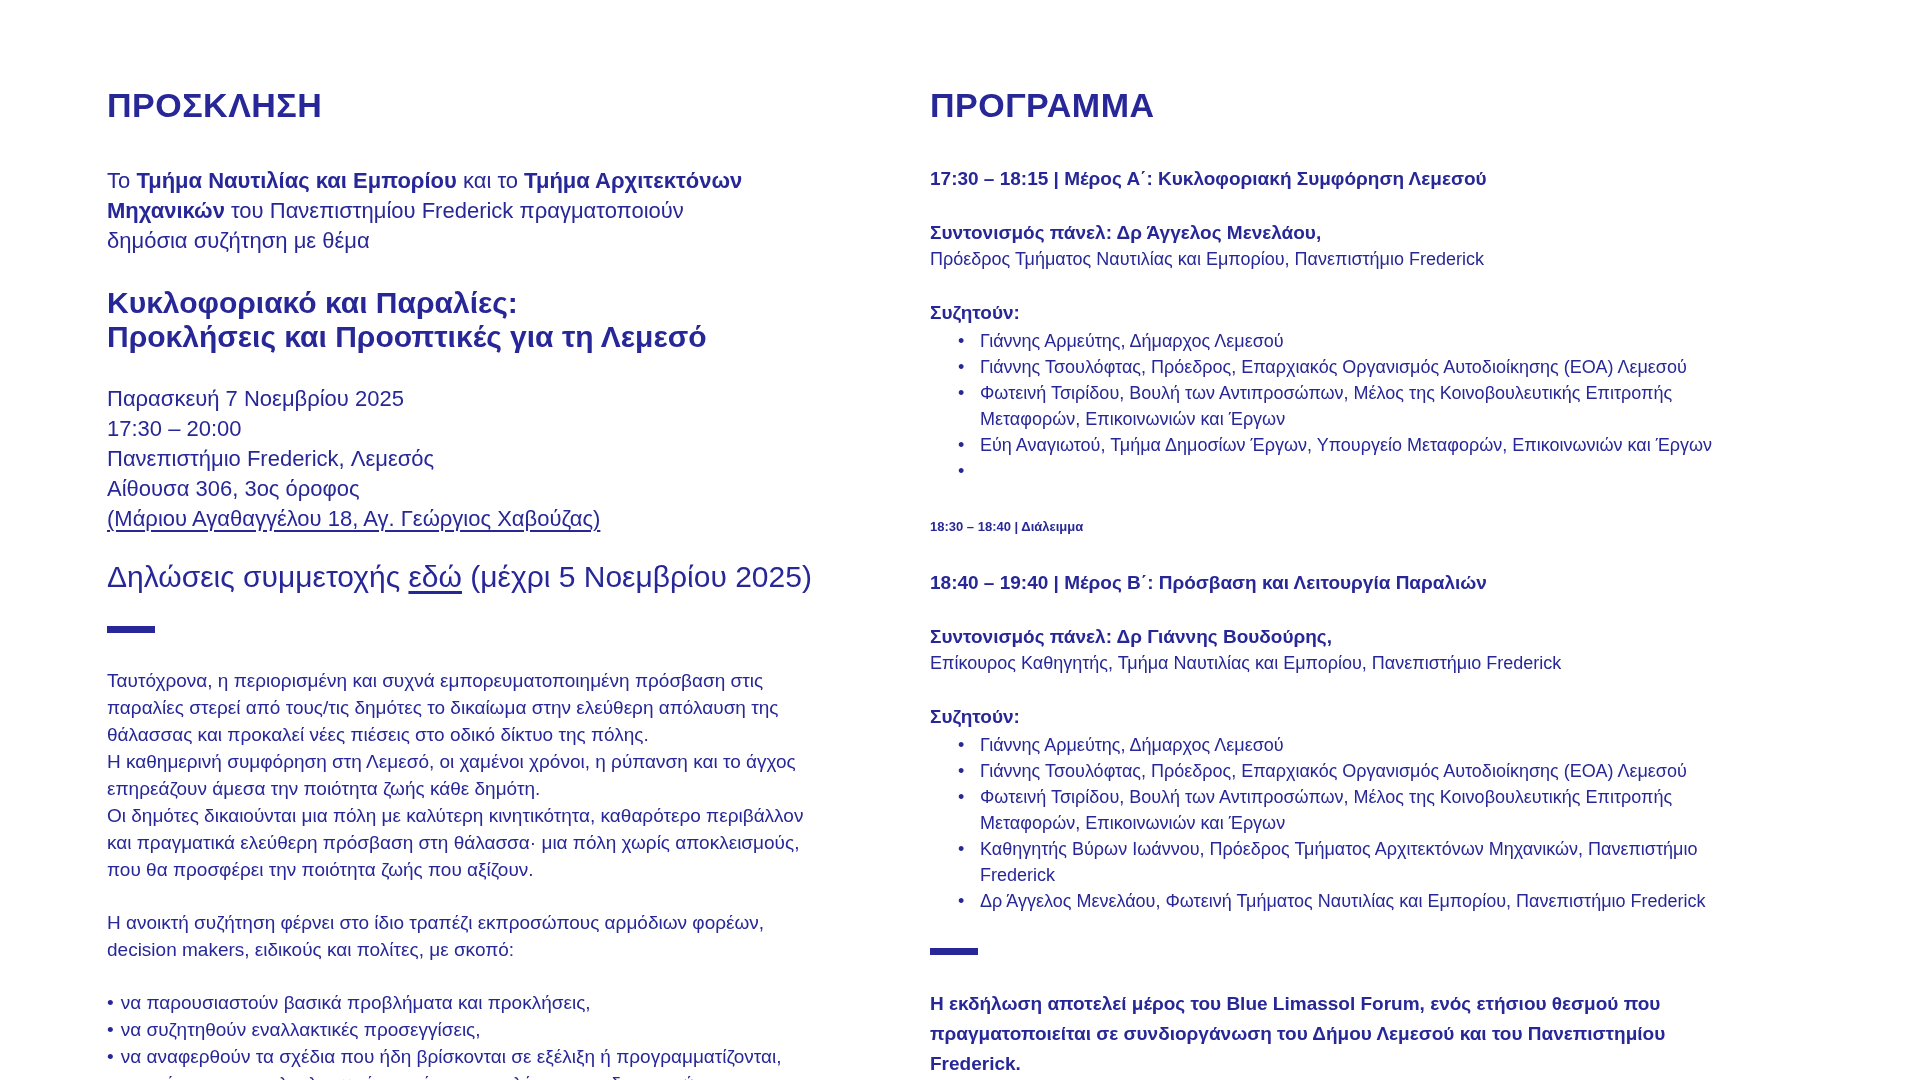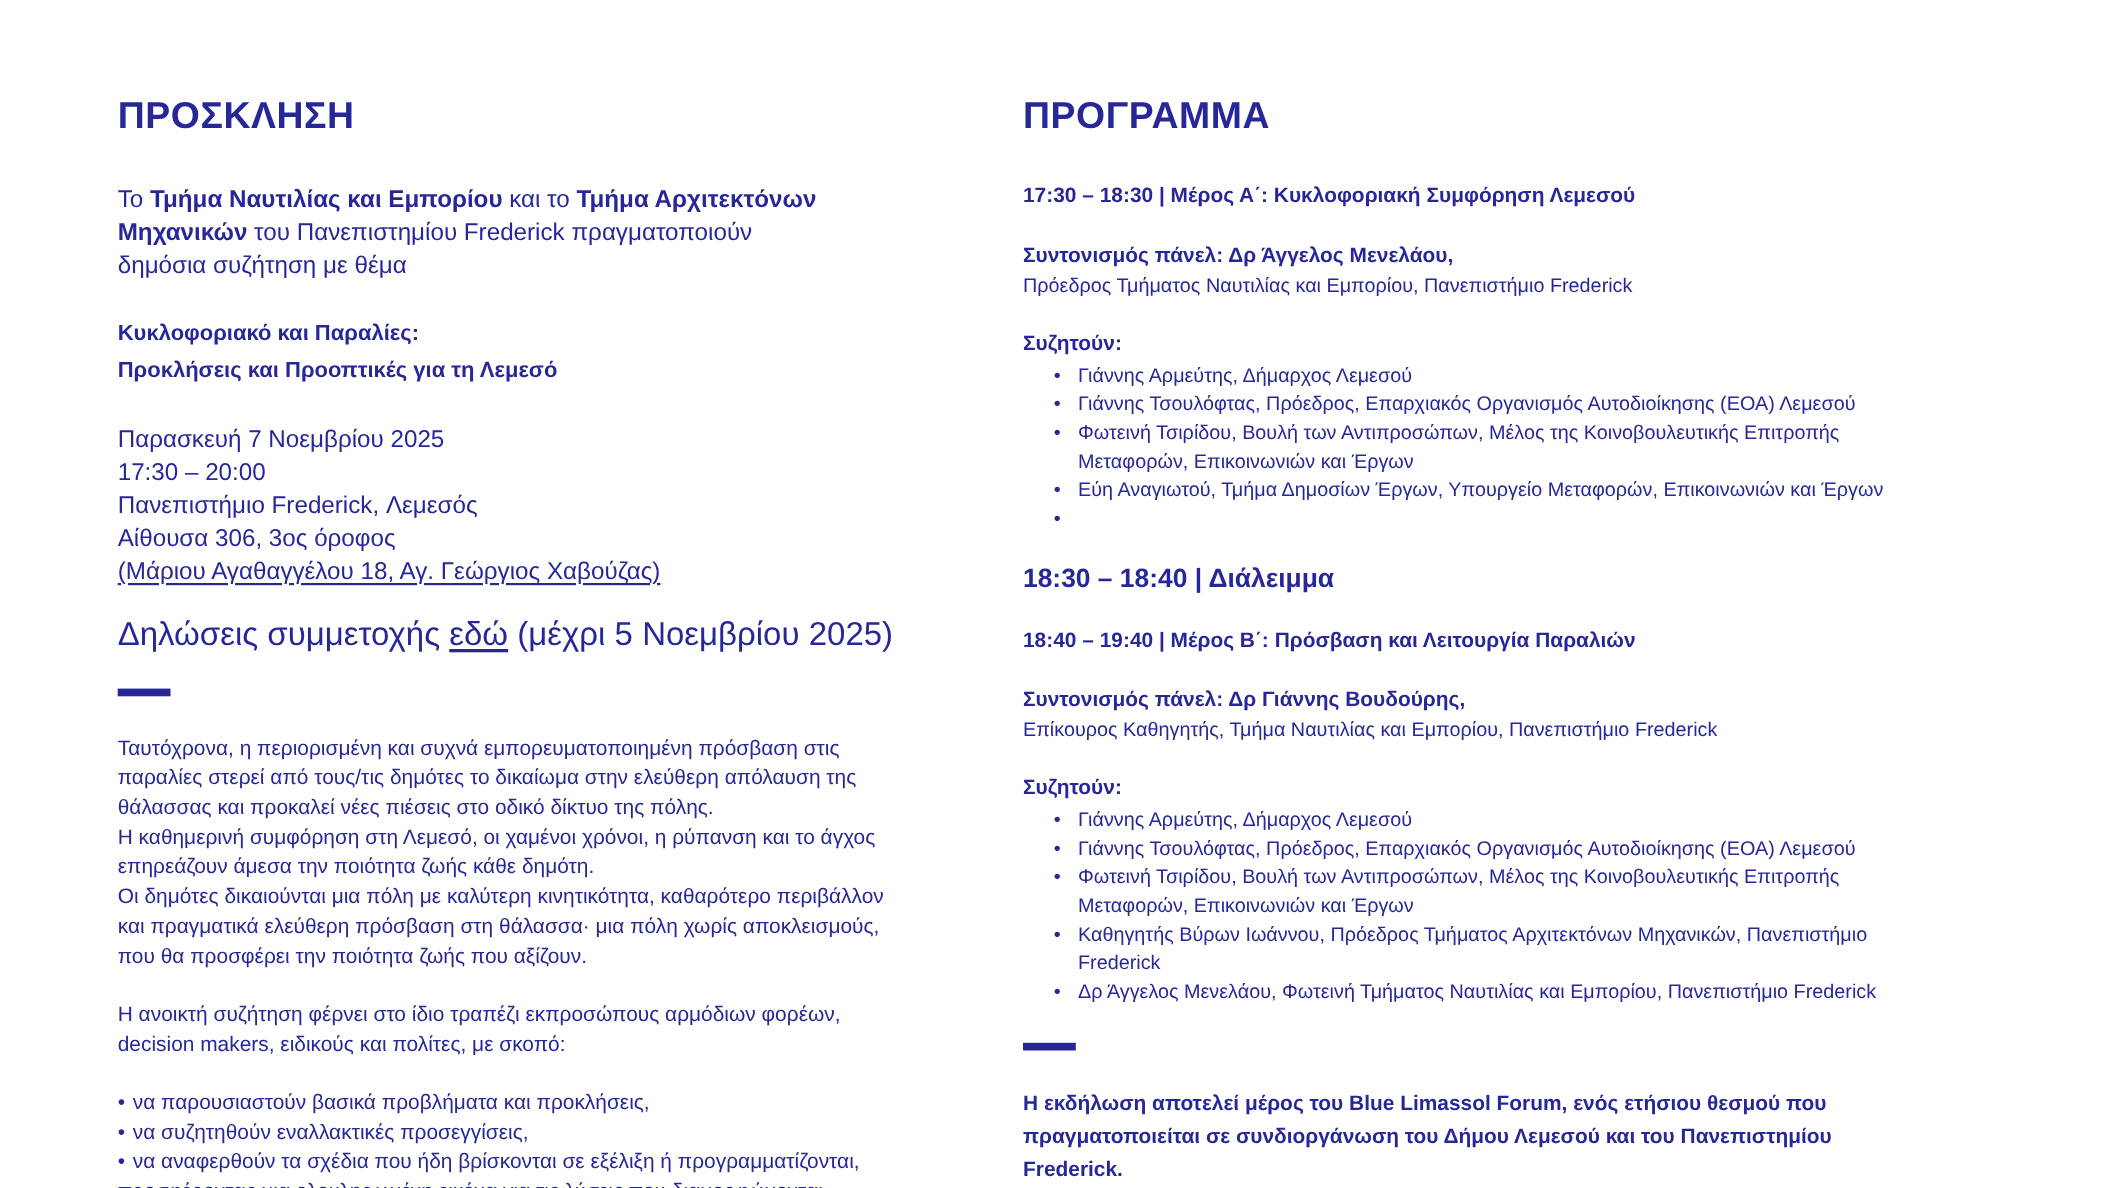--- a/index.html
+++ b/index.html
@@ -22,41 +22,41 @@
   .col-right{left:930px;width:800px;}
 
   h1.doc-title{
     font-size:34px;line-height:38px;font-weight:bold;
     margin:0 0 42px 0;letter-spacing:0.5px;
   }
 
   
   .intro{font-size:22px;line-height:30px;max-width:648px;margin:0 0 30px 0;}
   .intro b{font-weight:bold;}
-  .topic{font-size:20px;line-height:34px;font-weight:bold;margin:0 0 30px 0;}
+  .topic{font-size:30px;line-height:34px;font-weight:bold;margin:0 0 30px 0;}
   .details{font-size:22px;line-height:30px;margin:0;}
   .details .line{white-space:nowrap;}
   .link{color:var(--ink);text-decoration:underline;text-underline-offset:4px;cursor:pointer;}
   .registration{font-size:30px;line-height:30px;margin-top:28px;}
   .divider{width:48px;height:7px;background:var(--ink);margin:34px 0 34px 0;}
   .desc{font-size:19px;line-height:27px;max-width:700px;}
   .desc p{margin:0;}
   .purpose{font-size:19px;line-height:27px;margin-top:26px;max-width:680px;}
   .goals{font-size:19px;line-height:27px;margin-top:26px;max-width:700px;}
   .goal .b{margin-right:7px;}
 
   
   .session-heading{font-size:19px;line-height:26px;font-weight:bold;margin:0 0 28px 0;}
   .moderator{font-size:18px;line-height:26px;margin:0 0 28px 0;}
   .moderator .mod-name{font-weight:bold;font-size:19px;display:block;}
   .panel-label{font-size:19px;line-height:26px;font-weight:bold;margin:0 0 2px 0;}
   ul.speakers{list-style:none;margin:0 0 30px 28px;padding:0;font-size:18px;line-height:26px;}
   ul.speakers li{display:flex;align-items:flex-start;}
   ul.speakers .dot{width:22px;flex:0 0 22px;}
-  .break-heading{font-size:24px;line-height:26px;font-weight:bold;margin:2px 0 30px 0;}
+  .break-heading{font-size:13px;line-height:26px;font-weight:bold;margin:2px 0 30px 0;}
   .footer-note{font-size:19px;line-height:30px;font-weight:bold;max-width:790px;margin:0;}
 </style>
 </head>
 <body>
 
 <div class="page">
 
   <div class="col col-left">
     <h1 class="doc-title">ΠΡΟΣΚΛΗΣΗ</h1>
 
@@ -91,21 +91,21 @@
       <div class="goal"><span class="b">•</span><span>να παρουσιαστούν βασικά προβλήματα και προκλήσεις,</span></div>
       <div class="goal"><span class="b">•</span><span>να συζητηθούν εναλλακτικές προσεγγίσεις,</span></div>
       <div class="goal"><span class="b">•</span><span>να αναφερθούν τα σχέδια που ήδη βρίσκονται σε εξέλιξη ή προγραμματίζονται, προσφέροντας μια ολοκληρωμένη εικόνα για τις λύσεις που διαμορφώνονται.</span></div>
     </div>
   </div>
 
   <div class="col col-right">
     <h1 class="doc-title">ΠΡΟΓΡΑΜΜΑ</h1>
 
     <div>
-      <h2 class="session-heading">17:30 – 18:30 | Μέρος Α΄: Κυκλοφοριακή Συμφόρηση Λεμεσού</h2>
+      <h2 class="session-heading">17:30 – 18:15 | Μέρος Α΄: Κυκλοφοριακή Συμφόρηση Λεμεσού</h2>
       <p class="moderator">
         <span class="mod-name">Συντονισμός πάνελ: Δρ Άγγελος Μενελάου,</span>
         <span>Πρόεδρος Τμήματος Ναυτιλίας και Εμπορίου, Πανεπιστήμιο Frederick</span>
       </p>
       <p class="panel-label">Συζητούν:</p>
       <ul class="speakers">
         <li>
             <span class="dot">•</span>
             <span>Γιάννης Αρμεύτης, Δήμαρχος Λεμεσού</span>
           </li>

